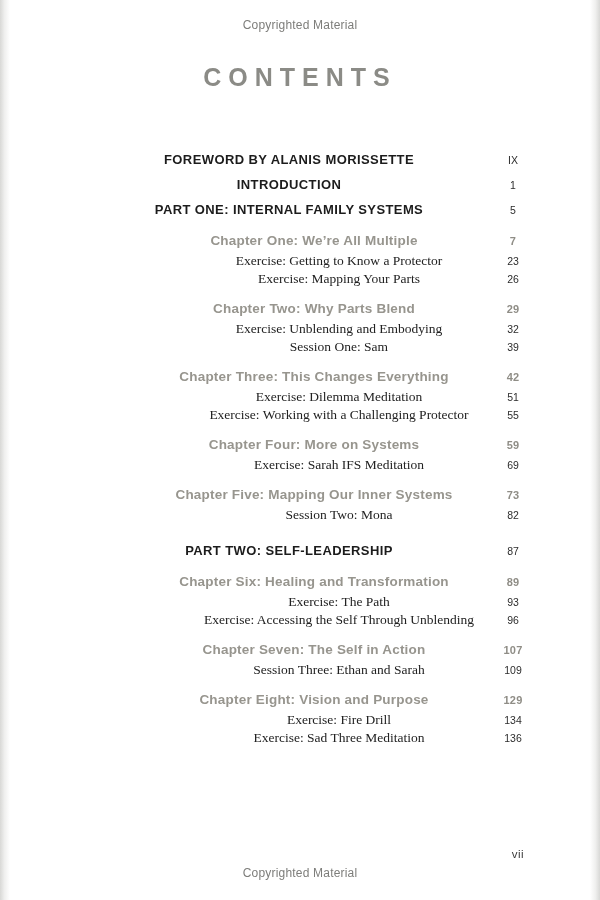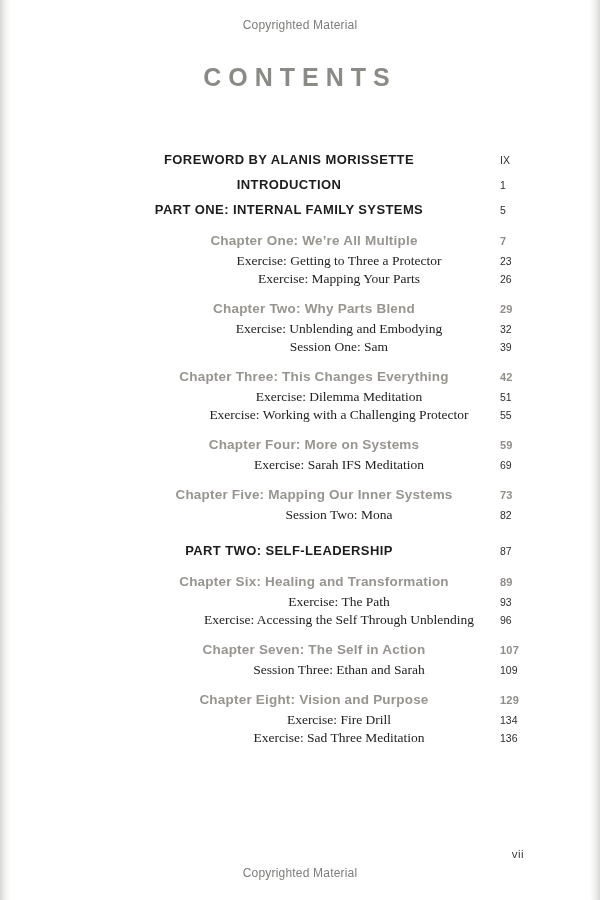--- a/index.html
+++ b/index.html
@@ -62,21 +62,21 @@
     left: 88px;
     right: 74px;
     display: flex;
     flex-direction: column;
   }
   .row {
     display: flex;
     align-items: baseline;
   }
   .row .label { flex: 1 1 auto; padding-right: 10px; text-align: center; }
-  .row .pagenum { flex: 0 0 auto; text-align: left; min-width: 26px; }
+  .row .pagenum { flex: 0 0 auto; text-align: center; min-width: 26px; }
 
   
   .t-top, .t-part {
     font-size: 13px;
     font-weight: bold;
     letter-spacing: 0.4px;
     color: #1c1c1c;
     line-height: 17px;
     text-transform: uppercase;
   }
@@ -151,21 +151,21 @@
       </div>
       <div class="row t-part">
         <span class="label">PART ONE: INTERNAL FAMILY SYSTEMS</span>
         <span class="pagenum">5</span>
       </div>
       <div class="row t-chapter">
         <span class="label">Chapter One: We’re All Multiple</span>
         <span class="pagenum">7</span>
       </div>
       <div class="row t-sub">
-        <span class="label">Exercise: Getting to Three a Protector</span>
+        <span class="label">Exercise: Getting to Know a Protector</span>
         <span class="pagenum">23</span>
       </div>
       <div class="row t-sub">
         <span class="label">Exercise: Mapping Your Parts</span>
         <span class="pagenum">26</span>
       </div>
       <div class="row t-chapter">
         <span class="label">Chapter Two: Why Parts Blend</span>
         <span class="pagenum">29</span>
       </div>

